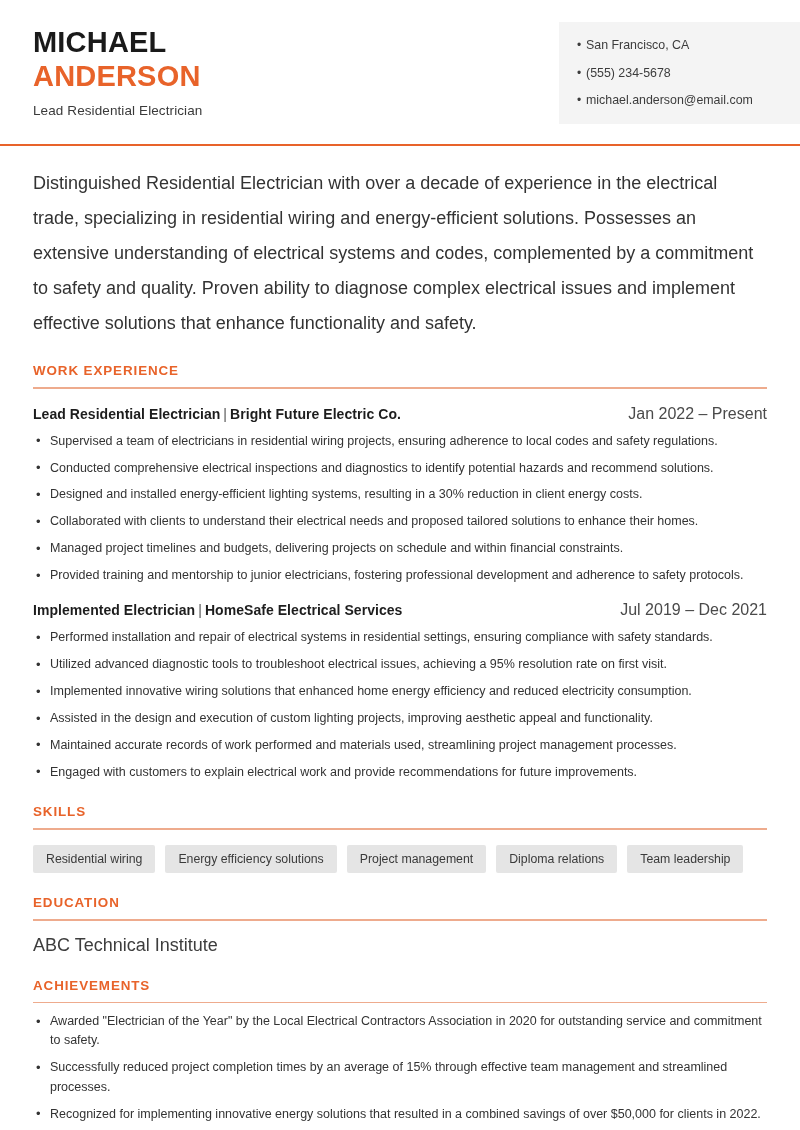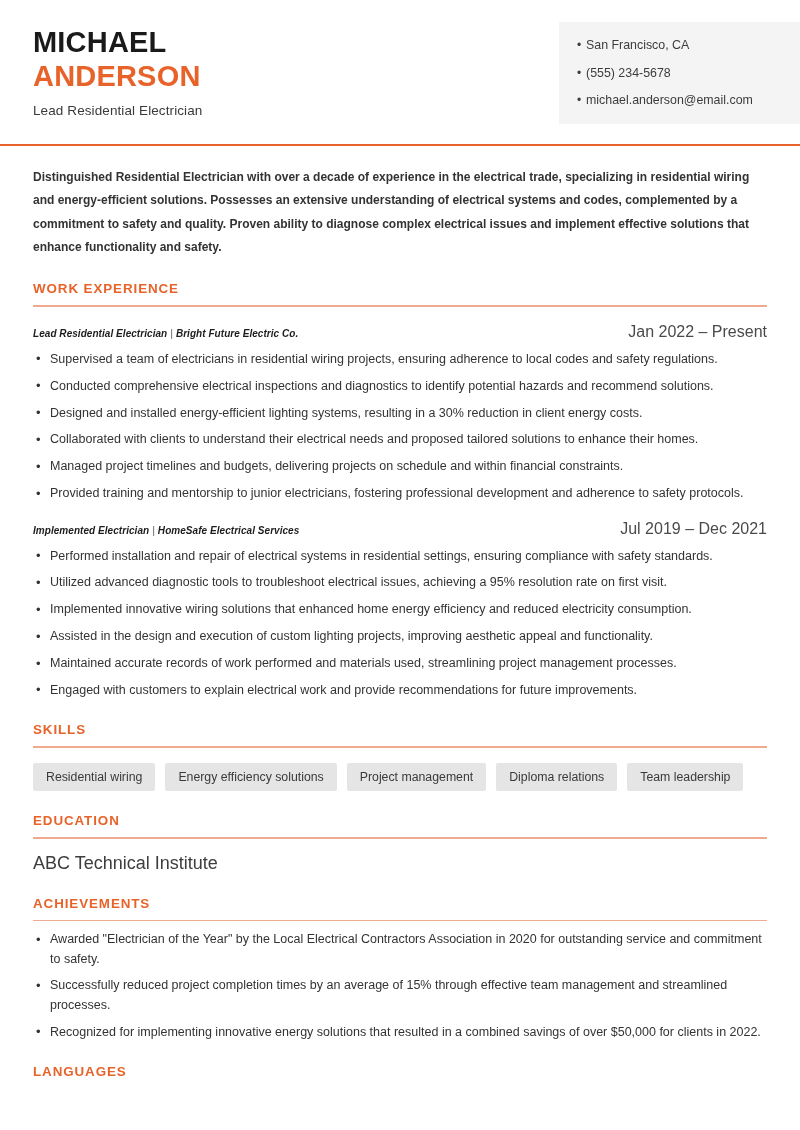--- a/index.html
+++ b/index.html
@@ -89,27 +89,26 @@
     width: 100%;
     margin-top: 20px;
   }
 
   
   .content {
     padding: 0 33px;
   }
 
   .summary {
-    font-size: 12px;
+    font-size: 18px;
     line-height: 1.95;
     color: #333333;
     margin-top: 20px;
     margin-bottom: 6px;
     text-align: left;
-    font-weight: bold;
   }
 
   .section { margin-top: 22px; }
 
   .section-title {
     font-size: 13.4px;
     font-weight: bold;
     letter-spacing: 0.9px;
     color: #e8632a;
     text-transform: uppercase;
@@ -126,25 +125,24 @@
   .entry.tight { margin-top: 14px; }
 
   .entry-head {
     display: flex;
     align-items: baseline;
     justify-content: space-between;
     gap: 16px;
   }
 
   .entry-title {
-    font-size: 10px;
+    font-size: 14px;
     font-weight: bold;
     color: #1d1d1d;
     letter-spacing: 0.05px;
-    font-style: italic;
   }
 
   .sep {
     font-weight: normal;
     color: #555555;
     padding: 0 3px;
   }
 
   .entry-date {
     font-size: 16px;

